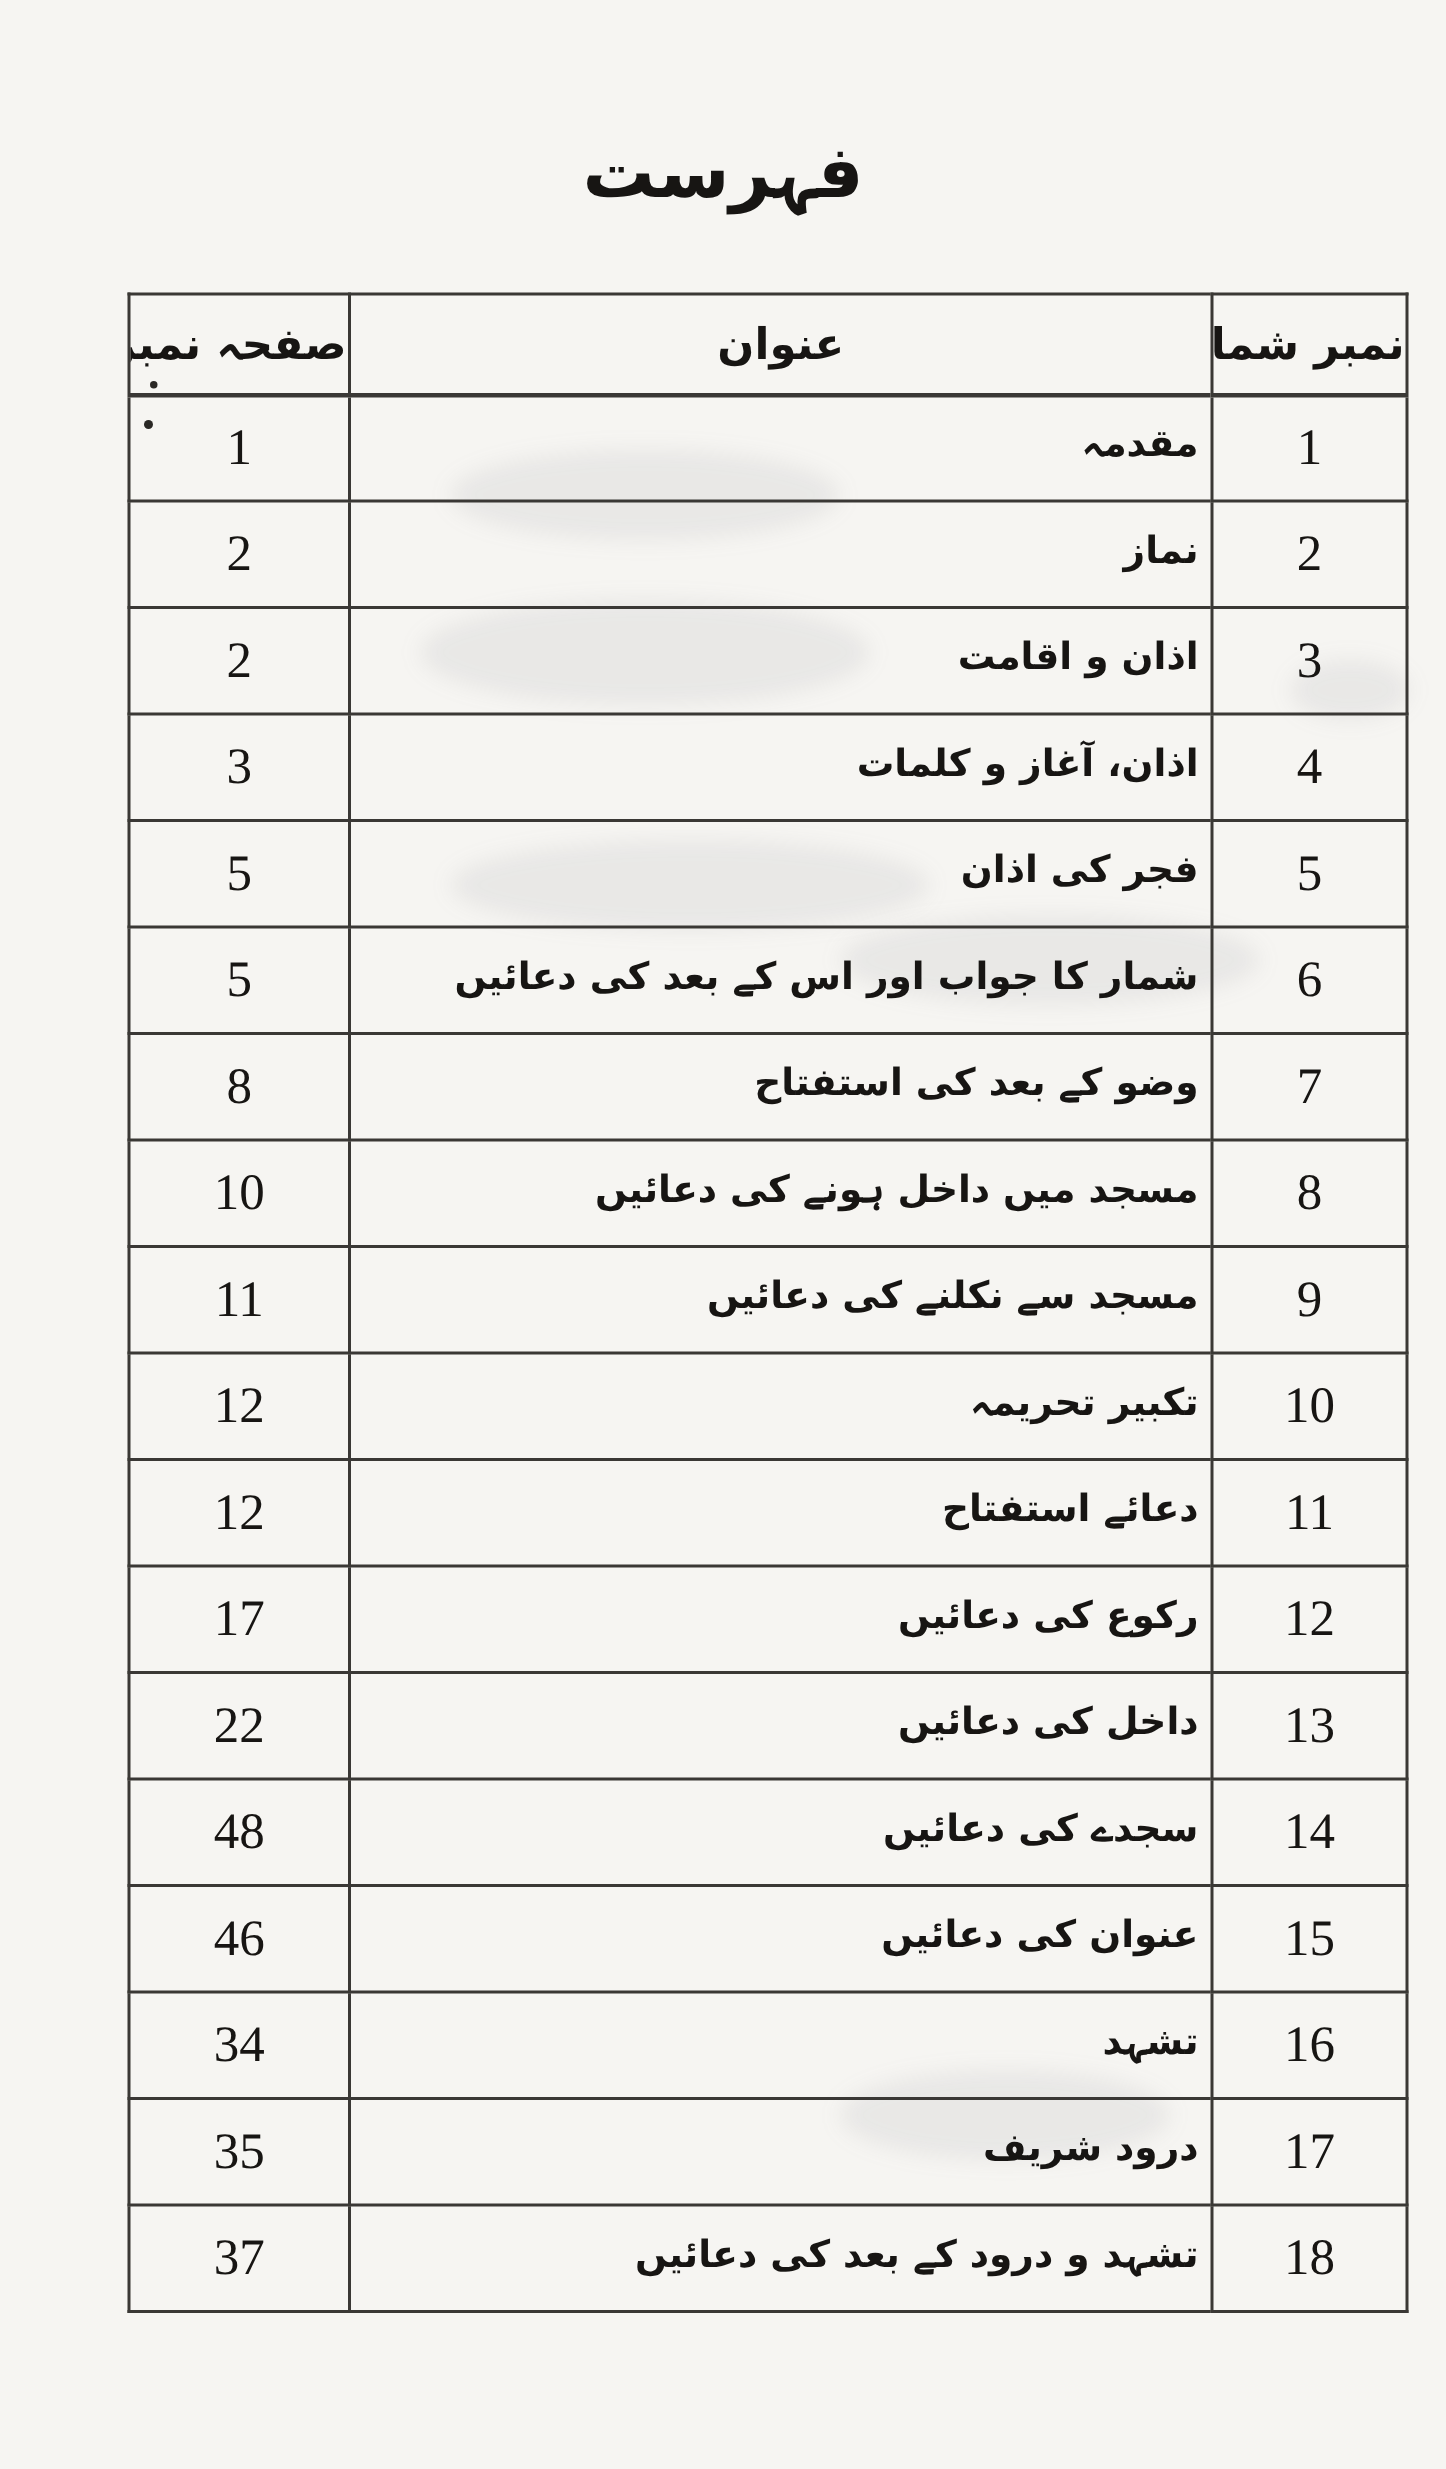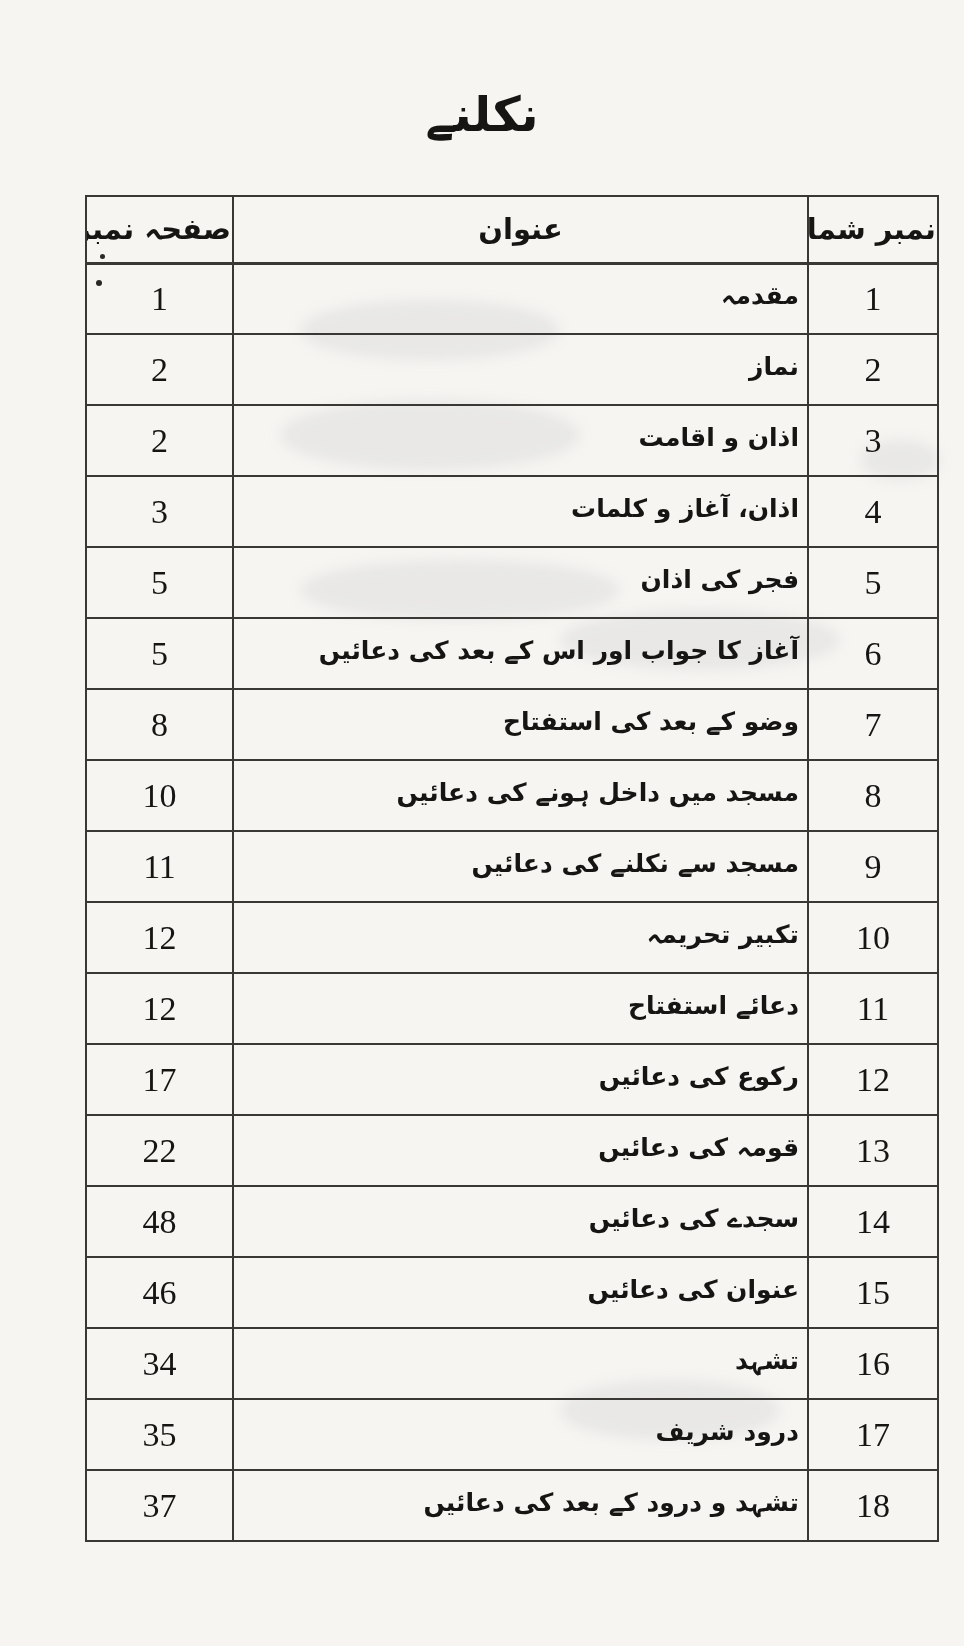--- a/index.html
+++ b/index.html
@@ -91,21 +91,21 @@
 
 <div class="smudge" style="top:300px; left:300px; width:260px; height:60px;"></div>
 <div class="smudge" style="top:400px; left:280px; width:300px; height:70px;"></div>
 <div class="smudge" style="top:440px; left:860px; width:80px; height:40px;"></div>
 <div class="smudge" style="top:560px; left:300px; width:320px; height:60px;"></div>
 <div class="smudge" style="top:610px; left:560px; width:280px; height:60px;"></div>
 <div class="smudge" style="top:1380px; left:560px; width:220px; height:60px;"></div>
 <div class="ink-dot" style="top:254px; left:100px; width:5px; height:5px;"></div>
 <div class="ink-dot" style="top:280px; left:96px; width:6px; height:6px;"></div>
 
-<h1 class="page-title">نکلنے</h1>
+<h1 class="page-title">فہرست</h1>
 
 <table class="toc" dir="rtl">
   <colgroup>
     <col style="width:130px">
     <col style="width:575px">
     <col style="width:147px">
   </colgroup>
   <thead>
     <tr>
       <th>نمبر شمار</th>
@@ -134,21 +134,21 @@
       <td class="cell-title">اذان، آغاز و کلمات</td>
       <td class="cell-page">3</td>
     </tr>
     <tr>
       <td class="cell-serial">5</td>
       <td class="cell-title">فجر کی اذان</td>
       <td class="cell-page">5</td>
     </tr>
     <tr>
       <td class="cell-serial">6</td>
-      <td class="cell-title">آغاز کا جواب اور اس کے بعد کی دعائیں</td>
+      <td class="cell-title">شمار کا جواب اور اس کے بعد کی دعائیں</td>
       <td class="cell-page">5</td>
     </tr>
     <tr>
       <td class="cell-serial">7</td>
       <td class="cell-title">وضو کے بعد کی استفتاح</td>
       <td class="cell-page">8</td>
     </tr>
     <tr>
       <td class="cell-serial">8</td>
       <td class="cell-title">مسجد میں داخل ہونے کی دعائیں</td>
@@ -169,21 +169,21 @@
       <td class="cell-title">دعائے استفتاح</td>
       <td class="cell-page">12</td>
     </tr>
     <tr>
       <td class="cell-serial">12</td>
       <td class="cell-title">رکوع کی دعائیں</td>
       <td class="cell-page">17</td>
     </tr>
     <tr>
       <td class="cell-serial">13</td>
-      <td class="cell-title">قومہ کی دعائیں</td>
+      <td class="cell-title">داخل کی دعائیں</td>
       <td class="cell-page">22</td>
     </tr>
     <tr>
       <td class="cell-serial">14</td>
       <td class="cell-title">سجدے کی دعائیں</td>
       <td class="cell-page">48</td>
     </tr>
     <tr>
       <td class="cell-serial">15</td>
       <td class="cell-title">عنوان کی دعائیں</td>

